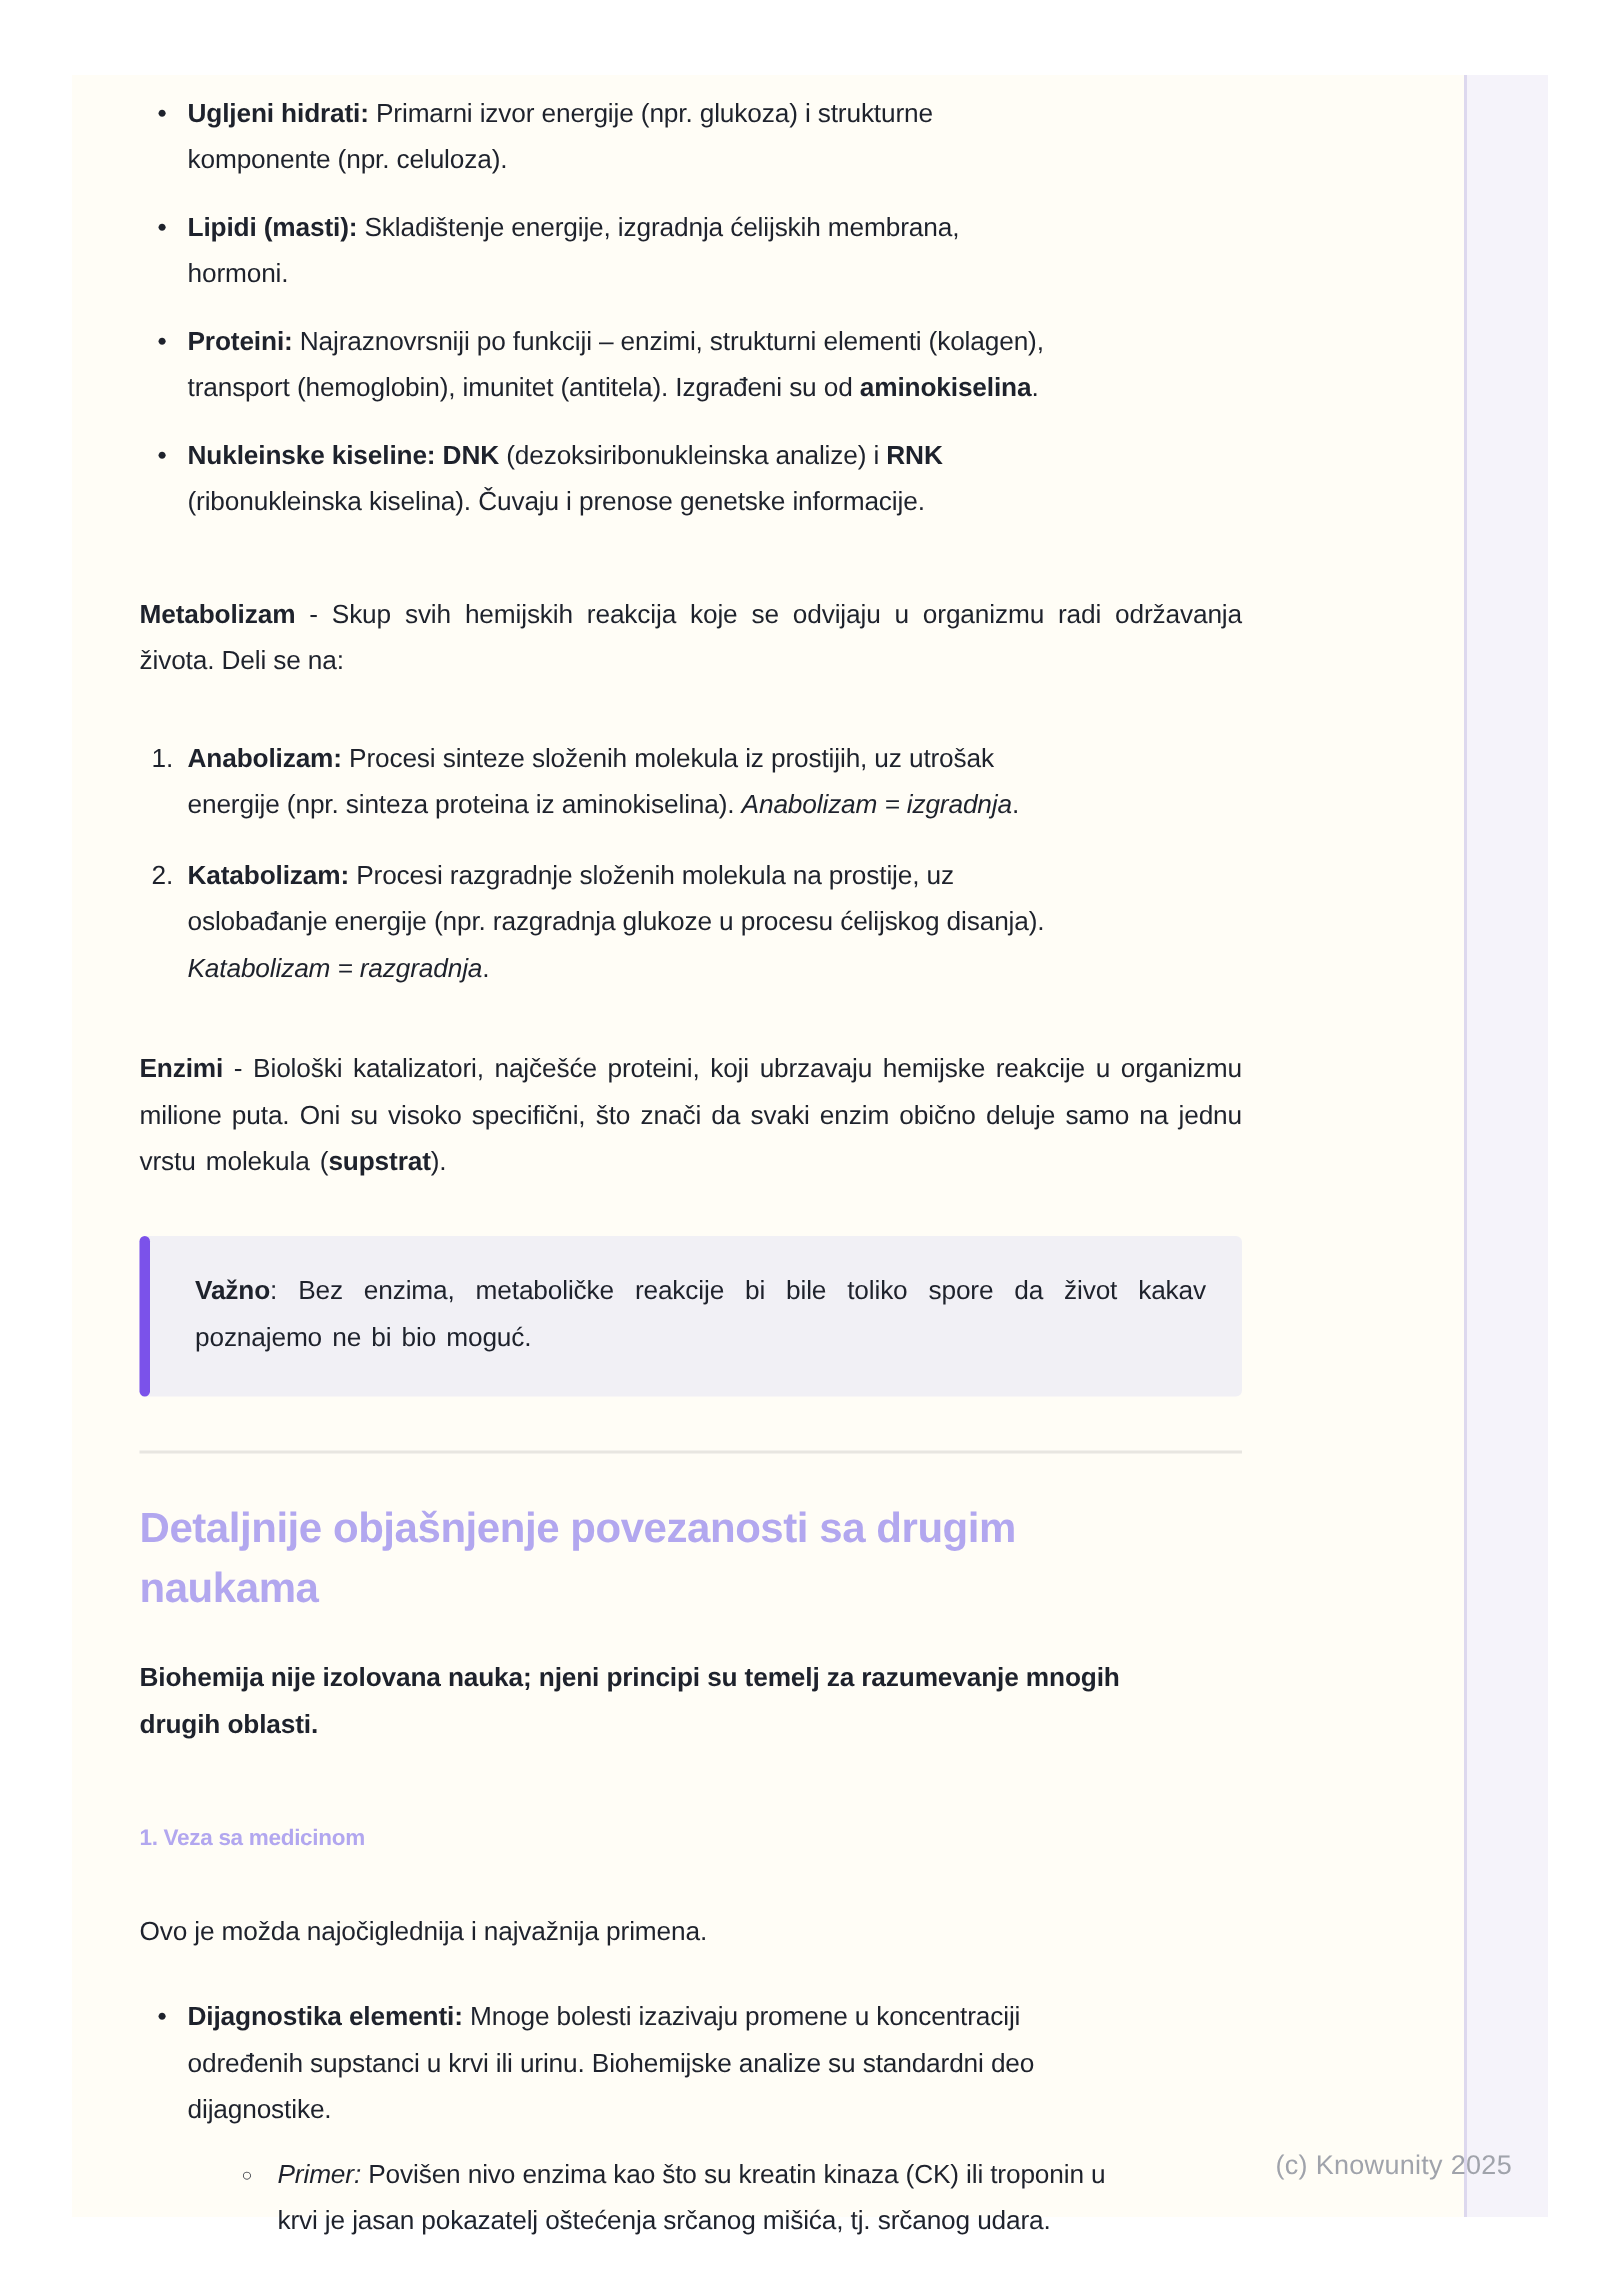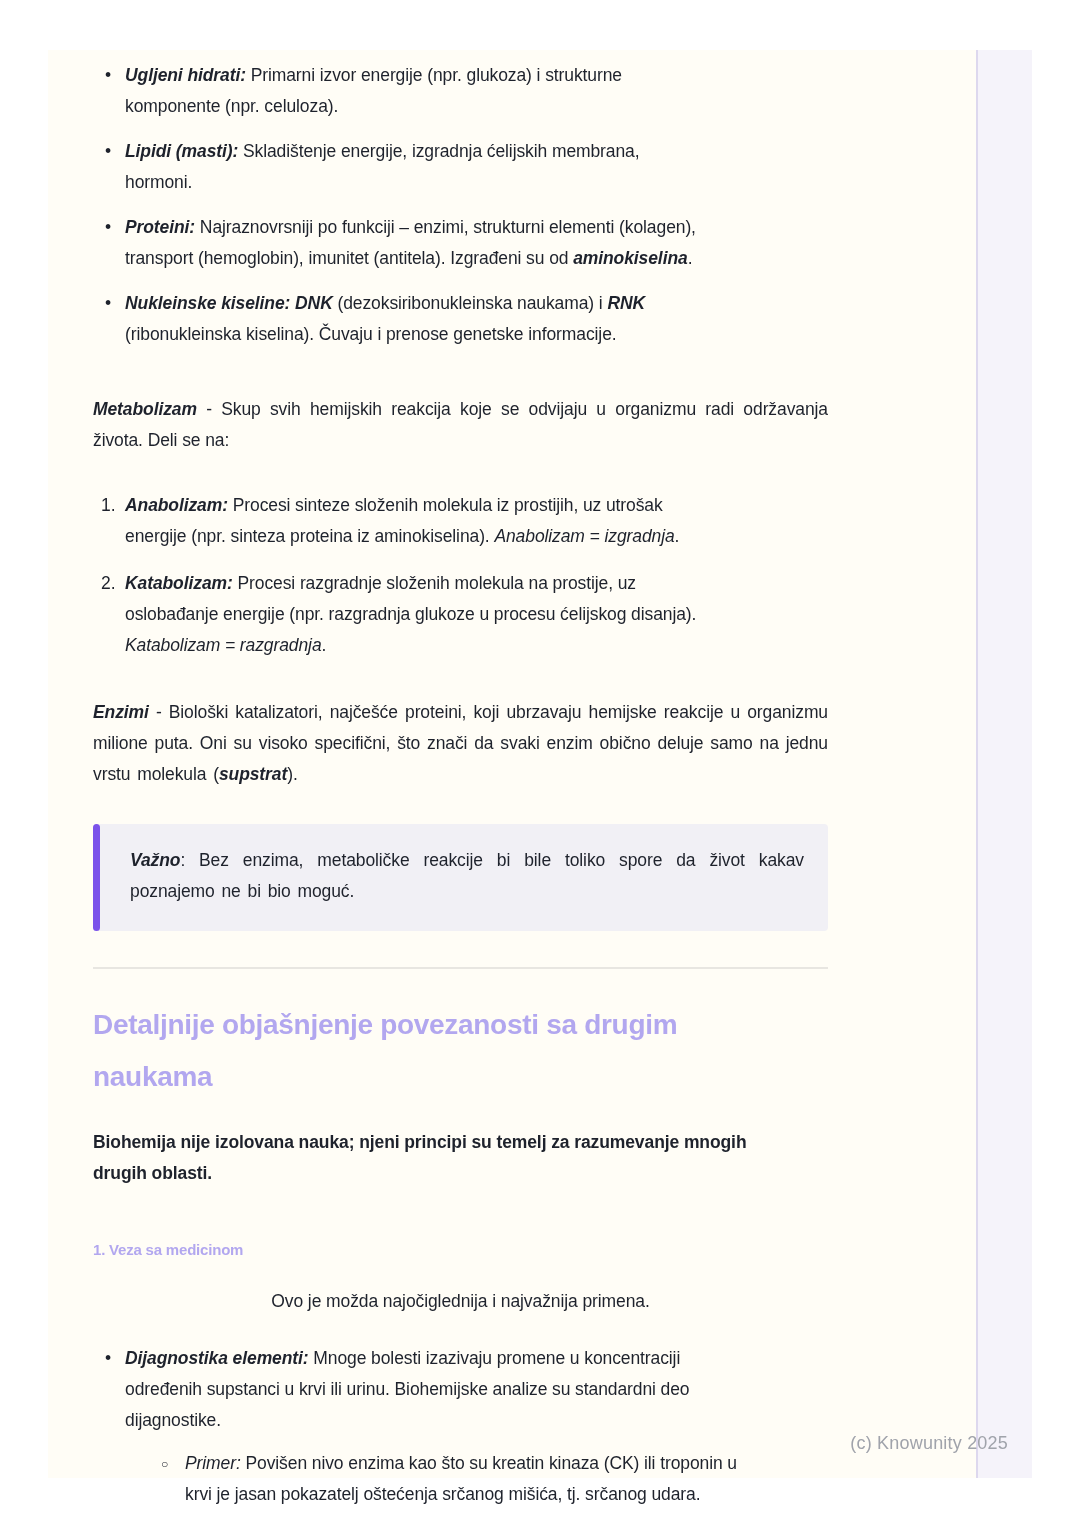--- a/index.html
+++ b/index.html
@@ -16,21 +16,21 @@
   }
   .next-page {
     position:absolute; top:0; right:0; width:56px; height:100%;
     background:var(--next-page-bg, #f5f3fa);
     border-left:2px solid var(--next-page-border, #ddd8ee);
   }
   .content {
     position:absolute; left:45px; top:10px; width:735px;
     font-size:17.5px; line-height:31px; letter-spacing:-0.1px;
   }
-  b { font-weight:700;font-style:italic; }
+  b { font-weight:700; }
   i { }
   .litext, .preline { white-space:pre-line; }
   ul, ol { list-style:none; }
   .blist > li { position:relative; padding-left:32px; margin-bottom:14px; }
   .blist > li:last-child { margin-bottom:0; }
   .disc { position:absolute; left:12px; top:0; }
   .nlist { margin-top:34px; }
   .nlist > li { position:relative; padding-left:32px; margin-bottom:16px; }
   .nlist > li:last-child { margin-bottom:0; }
   .num { position:absolute; left:8px; top:0; }
@@ -50,29 +50,29 @@
   .callout-bar {
     position:absolute; left:0; top:0; width:7px; height:100%;
     background:var(--accent, #7b52ea); border-radius:4px;
   }
   .divider {
     border:none; border-top:2px solid var(--divider, #e8e6e1);
     margin-top:36px; width:100%;
   }
   h2 {
     margin-top:30px; color:var(--heading, #b2a7ef);
-    font-size:28px; line-height:52px; font-weight:700;
+    font-size:28px; line-height:40px; font-weight:700;
     letter-spacing:-0.3px; white-space:pre-line;
   }
   .intro-para { margin-top:24px;font-weight:bold; }
   h3 {
     margin-top:46px; color:var(--heading, #b2a7ef);
     font-size:15px; line-height:30px; font-weight:600; letter-spacing:-0.2px;
   }
-  .medicine-para { margin-top:21px;text-align:center; }
+  .medicine-para { margin-top:31px; }
   .diag-list { margin-top:26px; }
   .watermark {
     position:absolute; right:24px; bottom:24px;
     font-size:18px; color:var(--watermark, #a0a3ab); letter-spacing:0.2px;
   }
 </style>
 </head>
 <body>
 
 <div class="card">
@@ -92,21 +92,21 @@
         <div class="litext"><b>Lipidi (masti):</b><span> Skladištenje energije, izgradnja ćelijskih membrana,
 hormoni.</span></div>
       </li>
       <li>
         <span class="disc">•</span>
         <div class="litext"><b>Proteini:</b><span> Najraznovrsniji po funkciji – enzimi, strukturni elementi (kolagen),
 transport (hemoglobin), imunitet (antitela). Izgrađeni su od </span><b>aminokiselina</b><span>.</span></div>
       </li>
       <li>
         <span class="disc">•</span>
-        <div class="litext"><b>Nukleinske kiseline: DNK</b><span> (dezoksiribonukleinska naukama) i </span><b>RNK</b><span>
+        <div class="litext"><b>Nukleinske kiseline: DNK</b><span> (dezoksiribonukleinska analize) i </span><b>RNK</b><span>
 (ribonukleinska kiselina). Čuvaju i prenose genetske informacije.</span></div>
       </li>
     </ul>
 
     <p class="para justify"><b>Metabolizam</b><span> - Skup svih hemijskih reakcija koje se odvijaju u organizmu radi održavanja života. Deli se na:</span></p>
 
     <ol class="nlist">
       <li>
         <span class="num">1.</span>
         <div class="litext"><b>Anabolizam:</b><span> Procesi sinteze složenih molekula iz prostijih, uz utrošak

